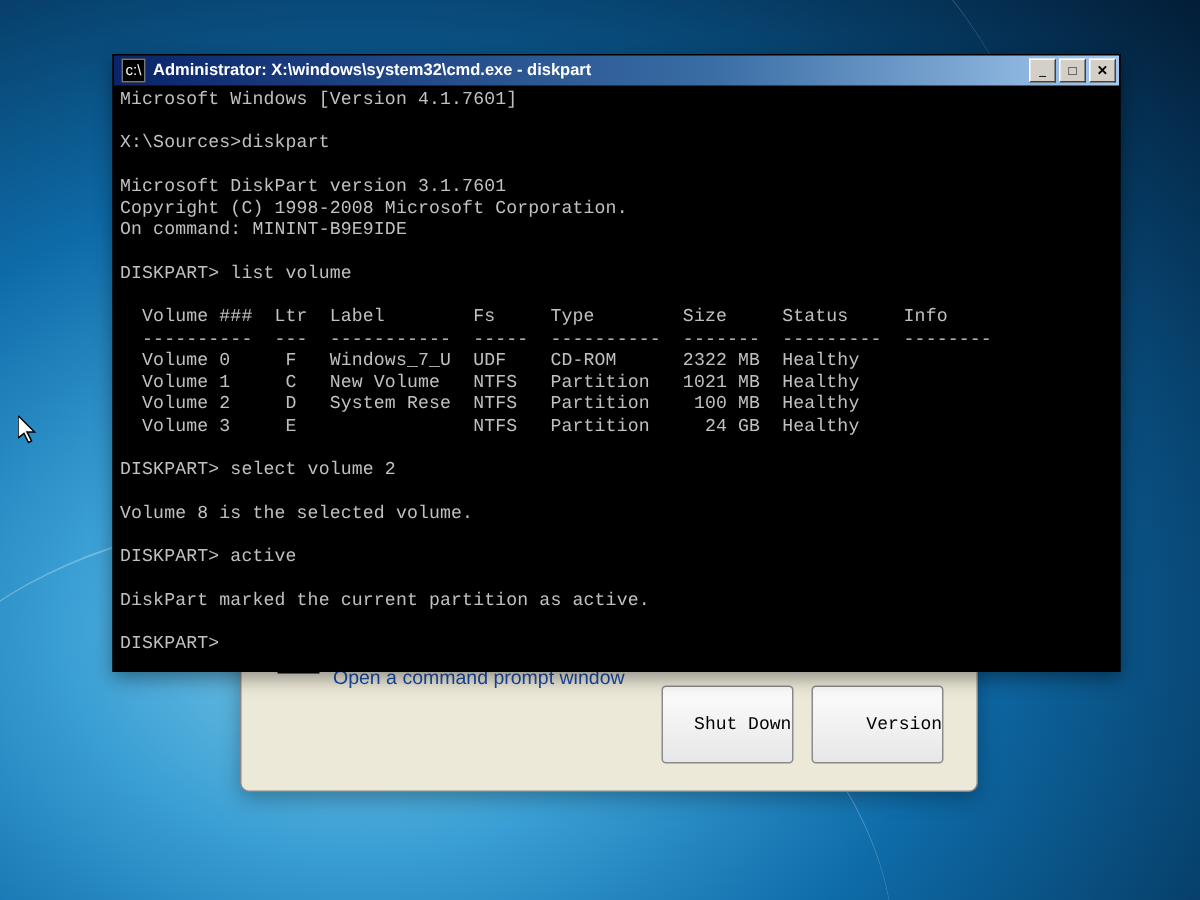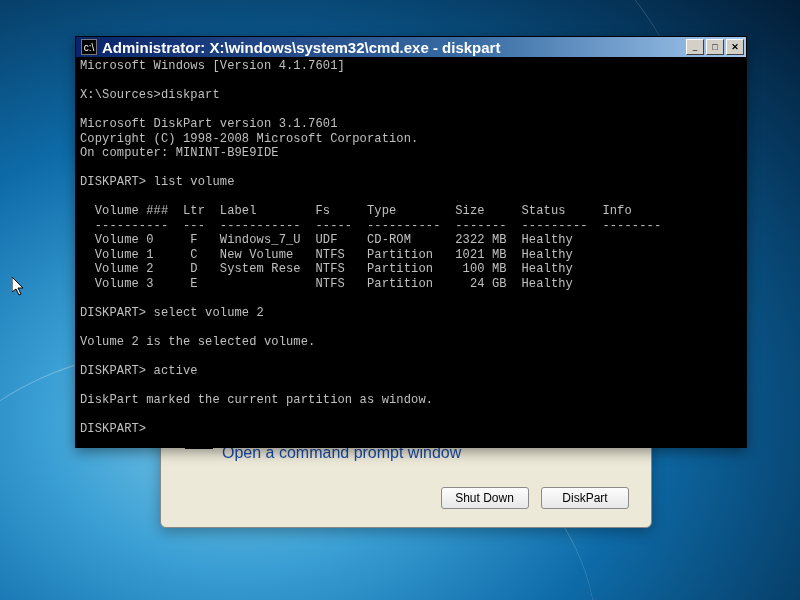--- a/index.html
+++ b/index.html
@@ -18,50 +18,51 @@
 .bgdialog {
   position: absolute;
   left: 160px; top: 110px; width: 490px; height: 416px;
   background: #ece9d8;
   border: 1px solid #888;
   border-radius: 6px;
   box-shadow: 0 4px 14px rgba(0,0,0,0.3);
   font-family: 'Segoe UI', Tahoma, sans-serif;
 }
 .bgdialog .thumb { position: absolute; left: 24px; top: 320px; width: 28px; height: 18px; background: #000; }
-.bgdialog .linktxt { position: absolute; left: 61px; top: 333px; font-size: 16px; color: #1a4ba8; }
+.bgdialog .linktxt { position: absolute; left: 61px; top: 333px; font-size: 13px; color: #1a4ba8; }
 .bgdialog .btnrow { position: absolute; right: 22px; bottom: 18px; }
 .winbtn {
-  font-family: Liberation Sans, sans-serif;
+  font-family: Liberation Mono, monospace;
   font-size: 12px;
-  padding: 3px 0;
+  padding: 18px 0;
   width: 88px;
   margin-left: 8px;
   background: linear-gradient(#fdfdfd, #e7e7e7);
   border: 1px solid #8b8b8b;
   border-radius: 3px;
   cursor: pointer;
+  text-align: right;
 }
 .cmdwin {
   position: absolute;
   left: 75px; top: 36px; width: 670px; height: 410px;
   background: #000;
   border: 1px solid #000;
   box-shadow: 0 4px 12px rgba(0,0,0,0.4);
 }
 .titlebar {
   height: 20px;
   background: linear-gradient(90deg, #0a246a 0%, #3a6ea5 60%, #a6caf0 100%);
   display: flex;
   align-items: center;
   padding: 0 2px;
   font-family: Tahoma, sans-serif;
 }
 .titlebar .ticon { width: 14px; height: 14px; margin: 0 3px; font-size: 10px; color: #fff; background: #000; border: 1px solid #777; display:flex; align-items:center; justify-content:center; }
-.titlebar .ttext { color: #fff; font-size: 15px; font-weight: bold; flex: 1; margin-left: 2px; white-space: nowrap; overflow: hidden; }
+.titlebar .ttext { color: #fff; font-size: 11px; font-weight: bold; flex: 1; margin-left: 2px; white-space: nowrap; overflow: hidden; }
 .tbtns { display: flex; gap: 2px; }
 .tbtn { width: 16px; height: 14px; background: #d4d0c8; border: 1px solid #fff; border-right-color:#404040; border-bottom-color:#404040; font-size: 9px; font-family: Tahoma; display:flex; align-items:center; justify-content:center; cursor:pointer; font-weight:bold; }
 .console {
   padding: 2px 4px;
   color: #c0c0c0;
   font-family: 'Lucida Console', 'Courier New', monospace;
   font-size: 12.1px;
   line-height: 14.5px;
   white-space: pre;
   letter-spacing: 0.1px;
@@ -71,57 +72,57 @@
 <body>
 
 <div class="wisp w1"></div>
 <div class="wisp w2"></div>
 
 <div class="bgdialog">
   <div class="thumb"></div>
   <div class="linktxt">Open a command prompt window</div>
   <div class="btnrow">
     <button class="winbtn">Shut Down</button>
-    <button class="winbtn">DiskPart</button>
+    <button class="winbtn">Version</button>
   </div>
 </div>
 
 <div class="cmdwin">
   <div class="titlebar">
     <div class="ticon">c:\</div>
     <div class="ttext">Administrator: X:\windows\system32\cmd.exe - diskpart</div>
     <div class="tbtns">
       <div class="tbtn">_</div>
       <div class="tbtn">□</div>
       <div class="tbtn">✕</div>
     </div>
   </div>
   <div class="console"><span>Microsoft Windows [Version 4.1.7601]</span>
 <span></span>
 <span>X:\Sources&gt;diskpart</span>
 <span></span>
 <span>Microsoft DiskPart version 3.1.7601</span>
 <span>Copyright (C) 1998-2008 Microsoft Corporation.</span>
-<span>On computer: MININT-B9E9IDE</span>
+<span>On command: MININT-B9E9IDE</span>
 <span></span>
 <span>DISKPART&gt; list volume</span>
 <span></span>
 <span>  Volume ###  Ltr  Label        Fs     Type        Size     Status     Info</span>
 <span>  ----------  ---  -----------  -----  ----------  -------  ---------  --------</span>
 <span>  Volume 0     F   Windows_7_U  UDF    CD-ROM      2322 MB  Healthy</span>
 <span>  Volume 1     C   New Volume   NTFS   Partition   1021 MB  Healthy</span>
 <span>  Volume 2     D   System Rese  NTFS   Partition    100 MB  Healthy</span>
 <span>  Volume 3     E                NTFS   Partition     24 GB  Healthy</span>
 <span></span>
 <span>DISKPART&gt; select volume 2</span>
 <span></span>
-<span>Volume 2 is the selected volume.</span>
+<span>Volume 8 is the selected volume.</span>
 <span></span>
 <span>DISKPART&gt; active</span>
 <span></span>
-<span>DiskPart marked the current partition as window.</span>
+<span>DiskPart marked the current partition as active.</span>
 <span></span>
 <span>DISKPART&gt;</span></div>
 </div>
 
 <svg class="cursor" width="14" height="20" viewBox="0 0 14 20">
   <path d="M0,0 L0,15 L4,12 L7,18 L9,17 L6,11 L11,11 Z" fill="#fff" stroke="#000" stroke-width="1"></path>
 </svg>
 
 </body></html>

